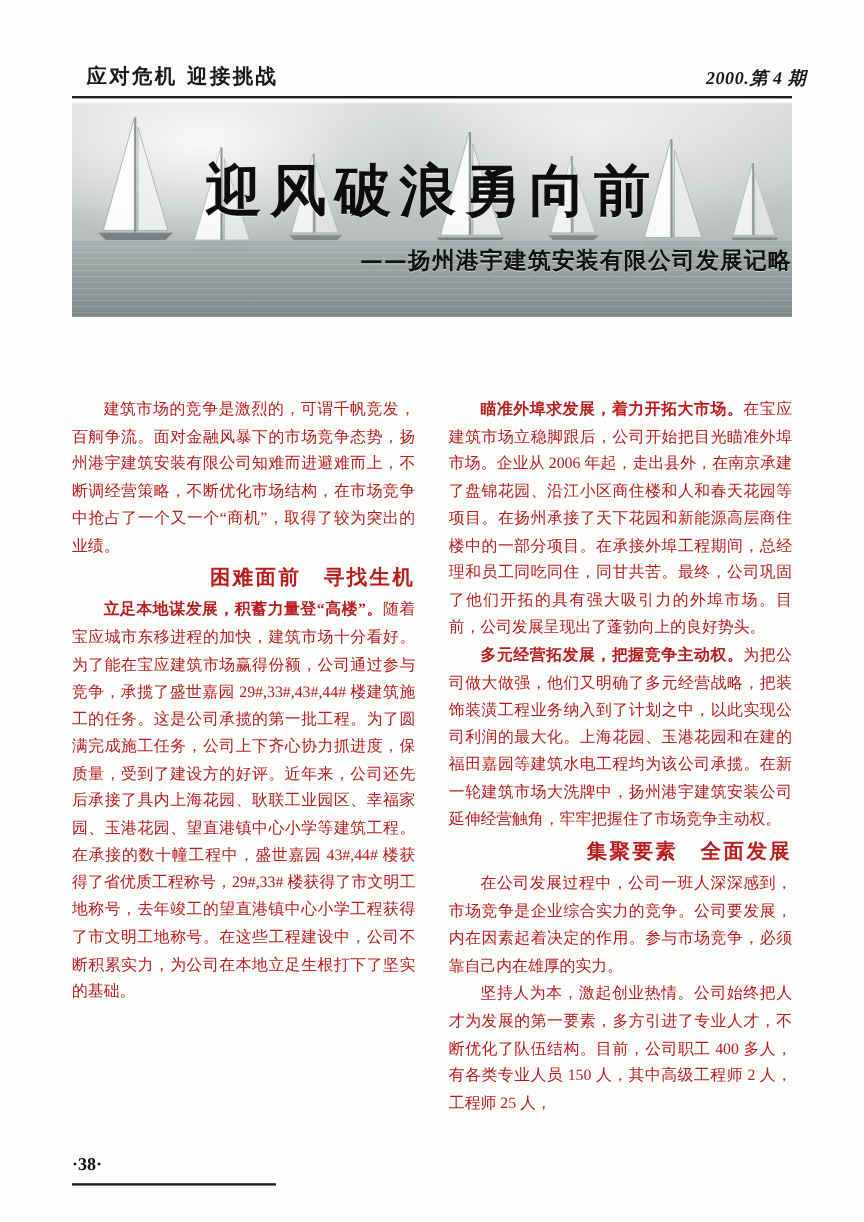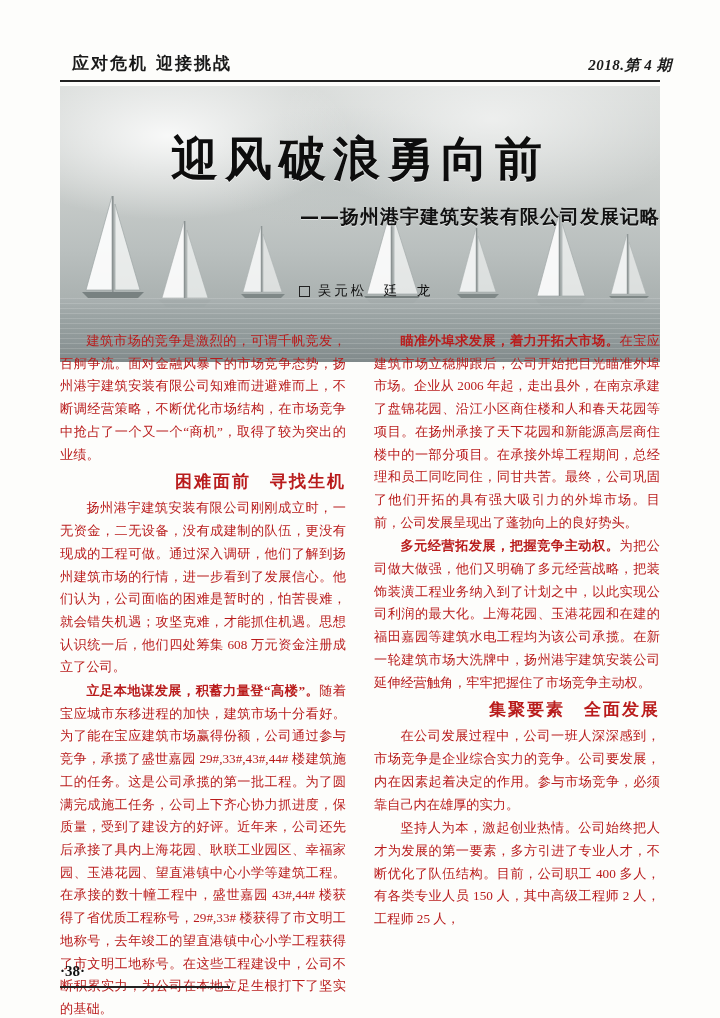--- a/index.html
+++ b/index.html
@@ -55,21 +55,21 @@
     height: 2px;
     background: #222;
   }
 
   
   .hero {
     position: absolute;
     left: 60px;
     top: 86px;
     width: 600px;
-    height: 276px;
+    height: 178px;
     overflow: hidden;
     background: linear-gradient(180deg, #d8dbd9 0%, #c9cdcb 35%, #b9bfbe 60%, #a8afae 80%, #9aa2a2 100%);
   }
   .hero-sky {
     position: absolute;
     inset: 0;
     background:
       radial-gradient(ellipse 260px 120px at 18% 18%, rgba(255,255,255,0.85), rgba(255,255,255,0) 70%),
       radial-gradient(ellipse 300px 140px at 72% 12%, rgba(255,255,255,0.6), rgba(255,255,255,0) 70%),
       radial-gradient(ellipse 200px 90px at 48% 30%, rgba(180,188,188,0.45), rgba(255,255,255,0) 70%);
@@ -218,21 +218,21 @@
     background: #222;
   }
 </style>
 </head>
 <body>
 
 <div class="page">
 
   <div class="header">
     <div class="header-left">应对危机  迎接挑战</div>
-    <div class="header-right">2018.第 4 期</div>
+    <div class="header-right">2000.第 4 期</div>
   </div>
   <div class="header-rule"></div>
 
   <div class="hero">
     <div class="hero-sky"></div>
 
     <div class="boat" style="left:18px; bottom:58px;">
       <svg width="70" height="110" viewBox="0 0 70 110">
         <polygon points="34,2 8,96 34,96" fill="#ffffff" opacity="0.92" stroke="#9aa2a2" stroke-width="0.7"></polygon>
         <polygon points="37,10 62,96 37,96" fill="#f2f4f3" opacity="0.85" stroke="#9aa2a2" stroke-width="0.7"></polygon>
@@ -296,21 +296,20 @@
     <div class="byline">
       <span class="box"></span><span>吴元松　廷　龙</span>
     </div>
   </div>
 
   <div class="columns">
 
     <div class="col">
       <p>建筑市场的竞争是激烈的，可谓千帆竞发，百舸争流。面对金融风暴下的市场竞争态势，扬州港宇建筑安装有限公司知难而进避难而上，不断调经营策略，不断优化市场结构，在市场竞争中抢占了一个又一个“商机”，取得了较为突出的业绩。</p>
       <p class="section-head">困难面前　寻找生机</p>
-      <p>扬州港宇建筑安装有限公司刚刚成立时，一无资金，二无设备，没有成建制的队伍，更没有现成的工程可做。通过深入调研，他们了解到扬州建筑市场的行情，进一步看到了发展信心。他们认为，公司面临的困难是暂时的，怕苦畏难，就会错失机遇；攻坚克难，才能抓住机遇。思想认识统一后，他们四处筹集 608 万元资金注册成立了公司。</p>
       <p>
         <span class="lead-run">立足本地谋发展，积蓄力量登“高楼”。</span><span>随着宝应城市东移进程的加快，建筑市场十分看好。为了能在宝应建筑市场赢得份额，公司通过参与竞争，承揽了盛世嘉园 29#,33#,43#,44# 楼建筑施工的任务。这是公司承揽的第一批工程。为了圆满完成施工任务，公司上下齐心协力抓进度，保质量，受到了建设方的好评。近年来，公司还先后承接了具内上海花园、耿联工业园区、幸福家园、玉港花园、望直港镇中心小学等建筑工程。在承接的数十幢工程中，盛世嘉园 43#,44# 楼获得了省优质工程称号，29#,33# 楼获得了市文明工地称号，去年竣工的望直港镇中心小学工程获得了市文明工地称号。在这些工程建设中，公司不断积累实力，为公司在本地立足生根打下了坚实的基础。</span>
       </p>
     </div>
 
     <div class="col">
       <p>
         <span class="lead-run">瞄准外埠求发展，着力开拓大市场。</span><span>在宝应建筑市场立稳脚跟后，公司开始把目光瞄准外埠市场。企业从 2006 年起，走出县外，在南京承建了盘锦花园、沿江小区商住楼和人和春天花园等项目。在扬州承接了天下花园和新能源高层商住楼中的一部分项目。在承接外埠工程期间，总经理和员工同吃同住，同甘共苦。最终，公司巩固了他们开拓的具有强大吸引力的外埠市场。目前，公司发展呈现出了蓬勃向上的良好势头。</span>
       </p>
       <p>

